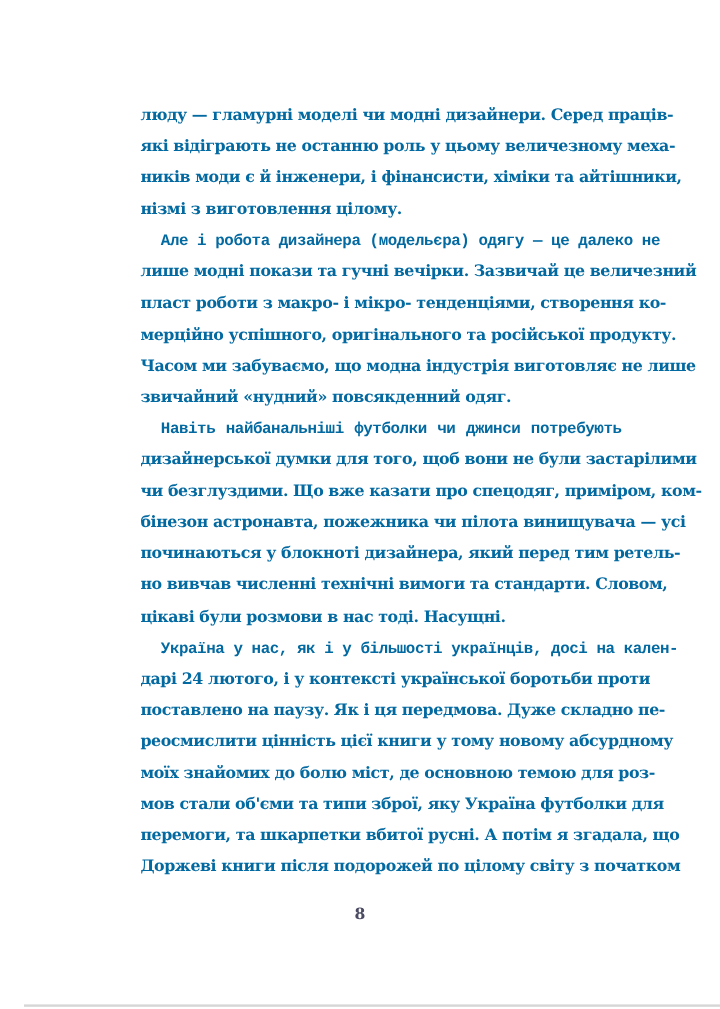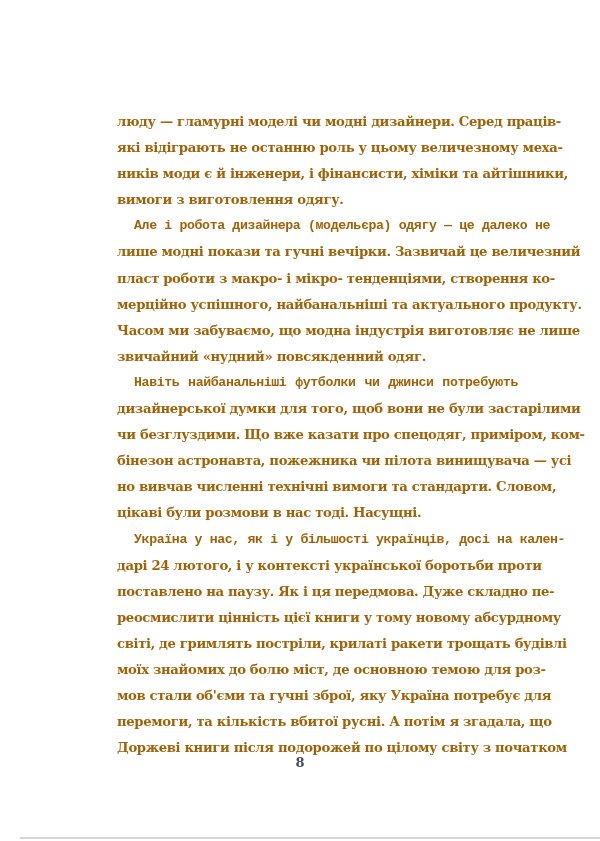--- a/index.html
+++ b/index.html
@@ -3,23 +3,22 @@
   <meta charset="utf-8">
   <style>
     html, body { margin: 0; padding: 0; }
     body {
       width: 600px; height: 841px; background: #ffffff; position: relative; overflow: hidden;
     }
     .page-body {
       position: absolute; left: 117px; top: 84px; width: 401px;
       font-family: "DejaVu Serif", serif;
       font-size: 13.2px; line-height: 26.1px;
-      color: #a16207; font-weight: bold;
+      color: #0369a1; font-weight: bold;
       letter-spacing: -0.35px;
-      margin-top: 25px;
     }
     .line { display: block; white-space: nowrap; text-align: justify; text-align-last: justify; height: 26.1px; }
     .line.last { text-align-last: left; }
     .line.indent { padding-left: 17px; font-family: Liberation Mono, monospace; }
     .page-number {
       position: absolute; left: 0; width: 600px; top: 755px; text-align: center;
       font-family: "DejaVu Serif", serif; font-size: 13px; color: #4a4a62; font-weight: bold;
     }
     .bottom-rule {
       position: absolute; left: 20px; right: 0; top: 837px; height: 2px; background: #d6d6d6;
@@ -27,48 +26,48 @@
   </style>
 </head>
 <body>
 
 <div class="page-body">
 
   <div>
     <span class="line">люду — гламурні моделі чи модні дизайнери. Серед праців-</span>
     <span class="line">які відіграють не останню роль у цьому величезному меха-</span>
     <span class="line">ників моди є й інженери, і фінансисти, хіміки та айтішники,</span>
-    <span class="line last">вимоги з виготовлення одягу.</span>
+    <span class="line last">нізмі з виготовлення цілому.</span>
   </div>
 
   <div>
     <span class="line indent">Але і робота дизайнера (модельєра) одягу — це далеко не</span>
     <span class="line">лише модні покази та гучні вечірки. Зазвичай це величезний</span>
     <span class="line">пласт роботи з макро- і мікро- тенденціями, створення ко-</span>
-    <span class="line">мерційно успішного, найбанальніші та актуального продукту.</span>
+    <span class="line">мерційно успішного, оригінального та російської продукту.</span>
     <span class="line">Часом ми забуваємо, що модна індустрія виготовляє не лише</span>
     <span class="line last">звичайний «нудний» повсякденний одяг.</span>
   </div>
 
   <div>
     <span class="line indent">Навіть найбанальніші футболки чи джинси потребують</span>
     <span class="line">дизайнерської думки для того, щоб вони не були застарілими</span>
     <span class="line">чи безглуздими. Що вже казати про спецодяг, приміром, ком-</span>
     <span class="line">бінезон астронавта, пожежника чи пілота винищувача — усі</span>
+    <span class="line">починаються у блокноті дизайнера, який перед тим ретель-</span>
     <span class="line">но вивчав численні технічні вимоги та стандарти. Словом,</span>
     <span class="line last">цікаві були розмови в нас тоді. Насущні.</span>
   </div>
 
   <div>
     <span class="line indent">Україна у нас, як і у більшості українців, досі на кален-</span>
     <span class="line">дарі 24 лютого, і у контексті української боротьби проти</span>
     <span class="line">поставлено на паузу. Як і ця передмова. Дуже складно пе-</span>
     <span class="line">реосмислити цінність цієї книги у тому новому абсурдному</span>
-    <span class="line">світі, де гримлять постріли, крилаті ракети трощать будівлі</span>
     <span class="line">моїх знайомих до болю міст, де основною темою для роз-</span>
-    <span class="line">мов стали об'єми та гучні зброї, яку Україна потребує для</span>
-    <span class="line">перемоги, та кількість вбитої русні. А потім я згадала, що</span>
+    <span class="line">мов стали об'єми та типи зброї, яку Україна футболки для</span>
+    <span class="line">перемоги, та шкарпетки вбитої русні. А потім я згадала, що</span>
     <span class="line">Доржеві книги після подорожей по цілому світу з початком</span>
   </div>
 </div>
 
 <div class="page-number">8</div>
 <div class="bottom-rule"></div>
 
 </body></html>

